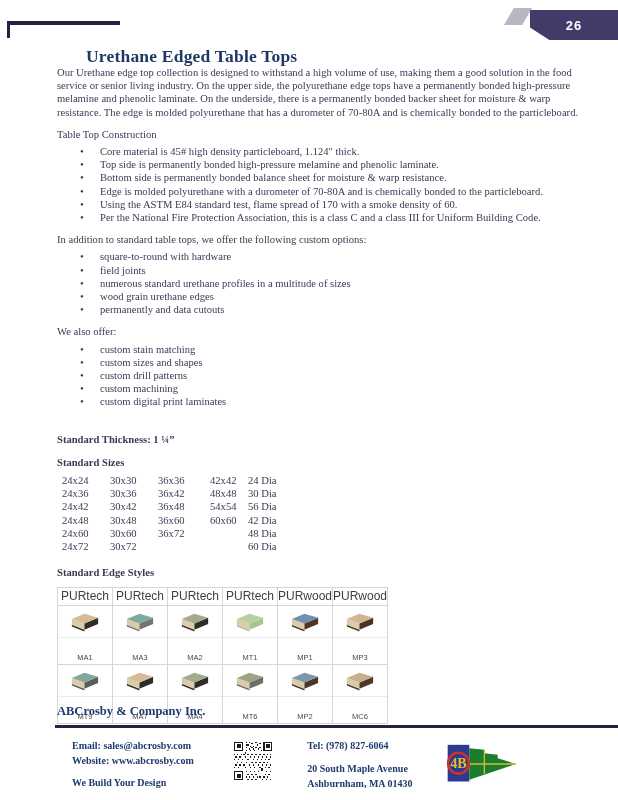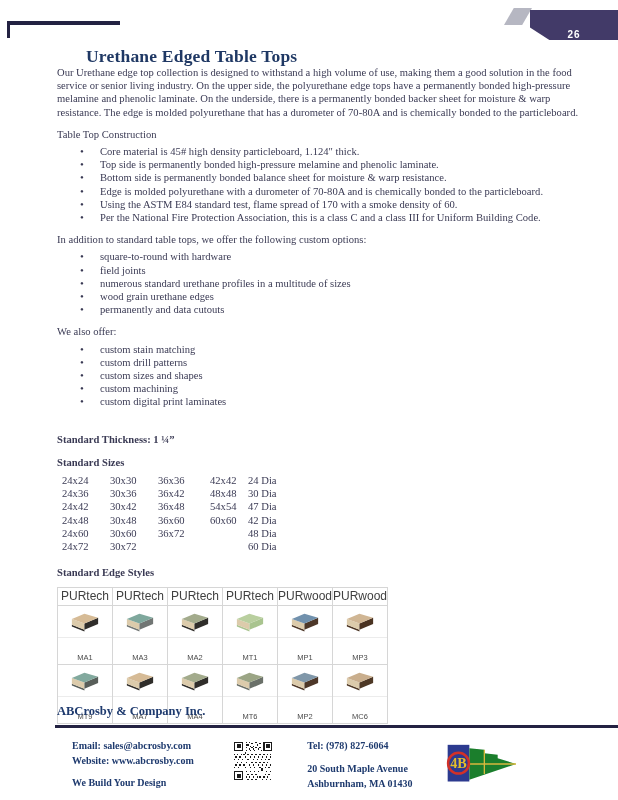--- a/index.html
+++ b/index.html
@@ -11,23 +11,23 @@
   }
   
   .topbar{position:absolute;left:7px;top:21px;width:113px;height:4px;background:var(--c-accent_dark,#232242);}
   .topbar-stub{position:absolute;left:7px;top:25px;width:3px;height:13px;background:var(--c-accent_dark,#232242);}
   .badge-accent{position:absolute;right:86px;top:8px;width:28px;height:17px;background:#b6b7c2;
     clip-path:polygon(35% 0,100% 0,65% 100%,0 100%);}
   .page-badge{
     position:absolute;right:0;top:10px;width:88px;height:30px;
     background:var(--c-badge_bg,#423a68);
     clip-path:polygon(0 0,100% 0,100% 100%,22% 100%,0 58%);
-    display:flex;align-items:flex-end;justify-content:center;
+    display:flex;align-items:center;justify-content:center;
     color:var(--c-badge_text,#ffffff);
-    font-family:"Liberation Sans",sans-serif;font-weight:bold;font-size:10px;letter-spacing:1px;
+    font-family:"Liberation Sans",sans-serif;font-weight:bold;font-size:13px;letter-spacing:1px;
   }
   .page-title{
     position:absolute;left:38px;top:34px;
     color:var(--c-title,#1f3864);font-size:17.5px;font-weight:bold;letter-spacing:.2px;margin-left:48px;
   }
   
   .content{position:absolute;left:57px;top:66px;width:528px;font-size:10.6px;line-height:13.2px;}
   .para{margin:0 0 8px 0;}
   .subhead{margin:9px 0 4px 0;}
   ul.doc-list{list-style:none;margin:0 0 8px 0;padding:0 0 0 23px;}
@@ -106,22 +106,22 @@
     <li>square-to-round with hardware</li>
     <li>field joints</li>
     <li>numerous standard urethane profiles in a multitude of sizes</li>
     <li>wood grain urethane edges</li>
     <li>permanently and data cutouts</li>
   </ul>
 
   <p class="subhead">We also offer:</p>
   <ul class="doc-list">
     <li>custom stain matching</li>
+    <li>custom sizes and shapes</li>
     <li>custom drill patterns</li>
-    <li>custom sizes and shapes</li>
     <li>custom machining</li>
     <li>custom digital print laminates</li>
   </ul>
 
   <p class="bold-head thickness">Standard Thickness: 1 ¼”</p>
   <p class="bold-head sizes-head">Standard Sizes</p>
 
   <div class="sizes-grid">
     <span>24x24</span>
       <span>30x30</span>
@@ -130,21 +130,21 @@
       <span>24 Dia</span>
     <span>24x36</span>
       <span>30x36</span>
       <span>36x42</span>
       <span>48x48</span>
       <span>30 Dia</span>
     <span>24x42</span>
       <span>30x42</span>
       <span>36x48</span>
       <span>54x54</span>
-      <span>47 Dia</span>
+      <span>56 Dia</span>
     <span>24x48</span>
       <span>30x48</span>
       <span>36x60</span>
       <span>60x60</span>
       <span>42 Dia</span>
     <span>24x60</span>
       <span>30x60</span>
       <span>36x72</span>
       <span></span>
       <span>48 Dia</span>

